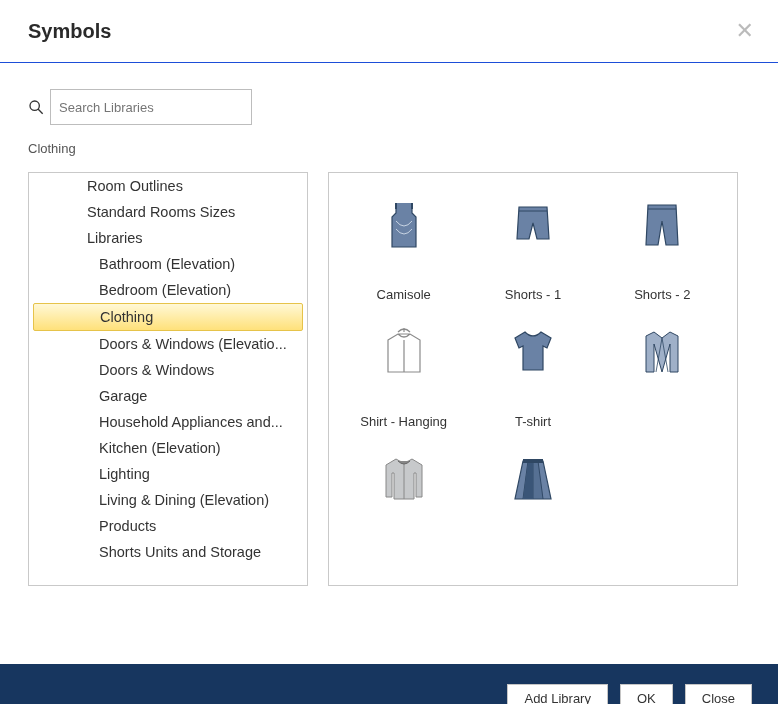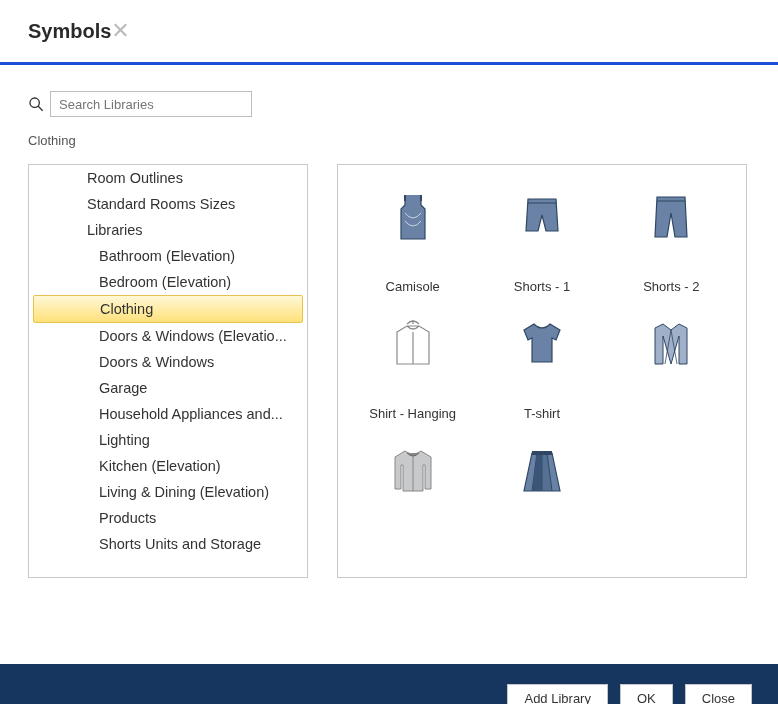--- a/index.html
+++ b/index.html
@@ -10,22 +10,23 @@
       margin: 0;
       padding: 0;
       width: 778px;
       height: 704px;
       overflow: hidden;
       background: #fff;
       color: #333;
     }
     .header {
       padding: 18px 24px 18px 28px;
-      border-bottom: 3px solid #1d4ed8;
-      display: flex;
+      border-bottom: 1px solid #1d4ed8;
+      display: flex;
+      justify-content: space-between;
       align-items: center;
     }
     .close-x {
       color: #bbb;
       font-size: 22px;
       cursor: pointer;
       user-select: none;
     }
     .title {
       font-size: 20px;
@@ -38,35 +39,35 @@
       align-items: center;
     }
     .search-icon-svg {
       width: 16px;
       height: 16px;
       stroke: #333;
       margin-right: 6px;
     }
     .search-input {
       width: 202px;
-      height: 26px;
+      height: 36px;
       padding: 3px 8px;
       font-size: 13px;
       border: 1px solid #bdbdbd;
       outline: none;
     }
     .breadcrumb {
       padding: 8px 28px 16px 28px;
       font-size: 13px;
       color: #555;
     }
     .panes {
       display: flex;
       padding: 0 28px;
-      gap: 29px;
+      gap: 20px;
     }
     .tree-pane, .grid-pane {
       border: 1px solid #c9c9c9;
       height: 414px;
       position: relative;
       background: #fff;
     }
     .tree-pane {
       width: 280px;
     }
@@ -185,22 +186,22 @@
         <div class="tree-item lvl-1">Room Outlines</div>
         <div class="tree-item lvl-1">Standard Rooms Sizes</div>
         <div class="tree-item lvl-1">Libraries</div>
         <div class="tree-item lvl-2">Bathroom (Elevation)</div>
         <div class="tree-item lvl-2">Bedroom (Elevation)</div>
         <div class="tree-item lvl-2 selected">Clothing</div>
         <div class="tree-item lvl-2">Doors &amp; Windows (Elevatio...</div>
         <div class="tree-item lvl-2">Doors &amp; Windows</div>
         <div class="tree-item lvl-2">Garage</div>
         <div class="tree-item lvl-2">Household Appliances and...</div>
+        <div class="tree-item lvl-2">Kitchen (Elevation)</div>
         <div class="tree-item lvl-2">Lighting</div>
-        <div class="tree-item lvl-2">Kitchen (Elevation)</div>
         <div class="tree-item lvl-2">Living &amp; Dining (Elevation)</div>
         <div class="tree-item lvl-2">Products</div>
         <div class="tree-item lvl-2">Shorts Units and Storage</div>
       </div>
   </div>
   <div class="grid-pane">
     <div class="grid-scroll">
       <div class="grid-inner" id="grid-inner">
           <div class="symbol-cell">
             <div class="symbol-preview">

